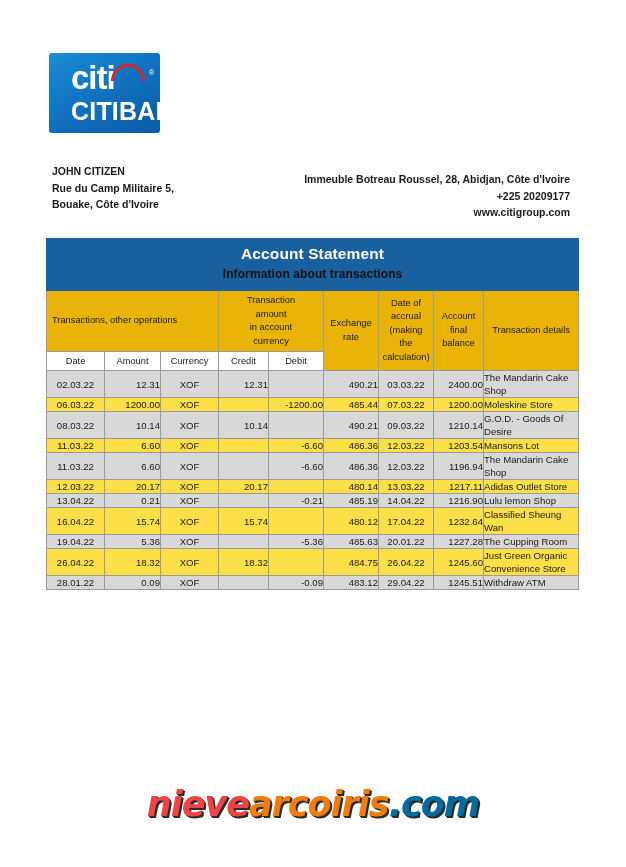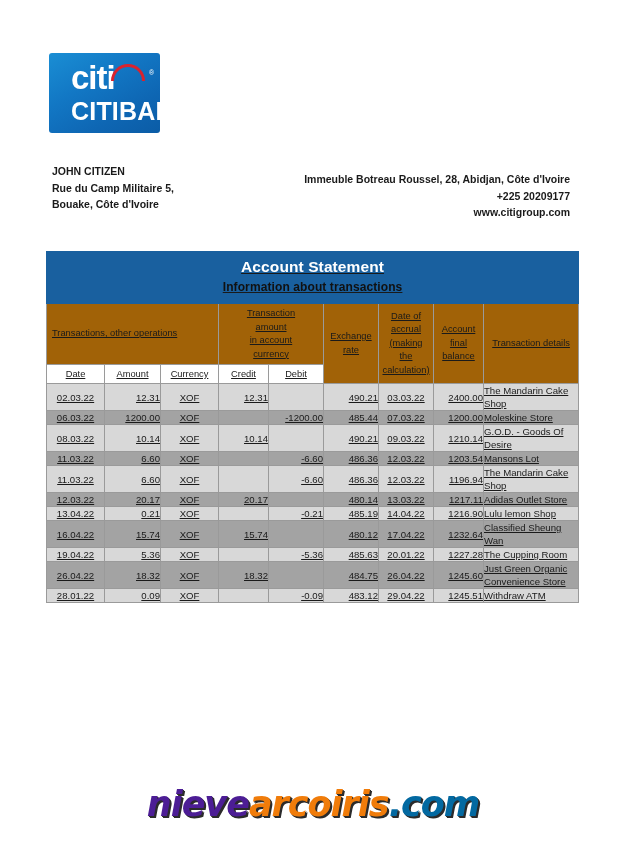--- a/index.html
+++ b/index.html
@@ -93,23 +93,22 @@
     font-weight: bold;
     line-height: 16.5px;
     color: #1a1a1a;
     margin-top: 8px;
   }
 
   
   .stmt-wrap {
     position: absolute;
     left: 46px;
-    top: 251px;
+    top: 238px;
     width: 532px;
-    text-decoration: underline;
   }
   table.stmt {
     width: 100%;
     border-collapse: collapse;
     table-layout: fixed;
     font-size: 9.3px;
   }
   table.stmt td, table.stmt th {
     border: 1px solid #9a9a9a;
     padding: 0;
@@ -138,21 +137,21 @@
   }
 
   th.hdr {
     font-size: 9.3px;
     font-weight: normal;
     text-align: center;
     color: #1a1a1a;
     line-height: 13.5px;
     padding: 3px 2px !important;
     vertical-align: top;
-    background: #a16207;
+    background: #eab308;
   }
   th.hdr-strong {
     font-weight: bold;
     text-align: left;
     padding-left: 5px !important;
   }
   th.hdr-sub {
     font-size: 9.3px;
     font-weight: bold;
     text-align: center;
@@ -160,21 +159,21 @@
     padding: 4px 1px !important;
     background: #ffffff;
     color: #1a1a1a;
   }
   th.hdr-details {
     vertical-align: top;
     padding-top: 3px !important;
   }
 
   tr.r-odd td { background: #d8d8d8; }
-  tr.r-even td { background: #a3a3a3; margin-top: 32px; }
+  tr.r-even td { background: #fde047; margin-top: 32px; }
 
   td.c {
     font-size: 9.6px;
     padding: 5px 5px;
     line-height: 13px;
     color: #1a1a1a;
   }
   td.num { text-align: right; }
   td.ctr { text-align: center; }
   td.lft { text-align: left; }
@@ -186,21 +185,21 @@
     right: 0;
     top: 784px;
     text-align: center;
     font-size: 35px;
     font-weight: bold;
     font-style: italic;
     letter-spacing: -1px;
     white-space: nowrap;
     font-family: "DejaVu Sans", sans-serif;
   }
-  .wm-a { color: #4c1d95; text-shadow: 2px 2px 0 #2b2b2b, 1px 1px 0 #2b2b2b; }
+  .wm-a { color: #ef4444; text-shadow: 2px 2px 0 #2b2b2b, 1px 1px 0 #2b2b2b; }
   .wm-b { color: #f07c0a; text-shadow: 2px 2px 0 #2b2b2b, 1px 1px 0 #2b2b2b; }
   .wm-c { color: #0369a1; text-shadow: 2px 2px 0 #2b2b2b, 1px 1px 0 #2b2b2b; }
 </style>
 </head>
 <body>
 
 <div class="logo-block">
   <div class="logo-citi">citi</div>
   <div class="logo-arc"></div>
   <div class="logo-reg1">®</div>

